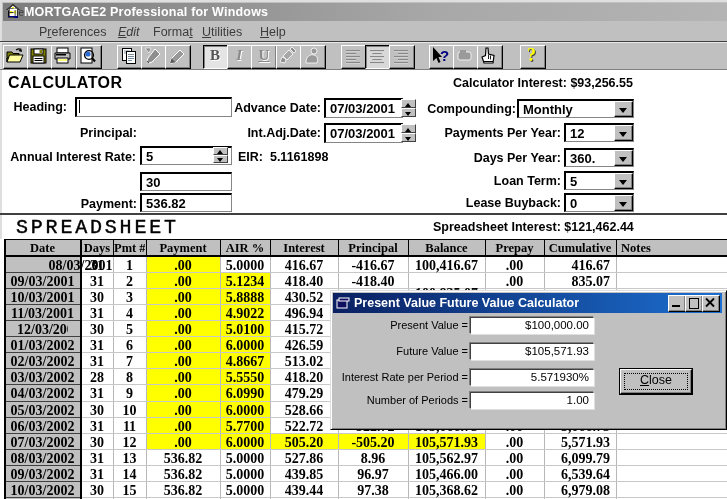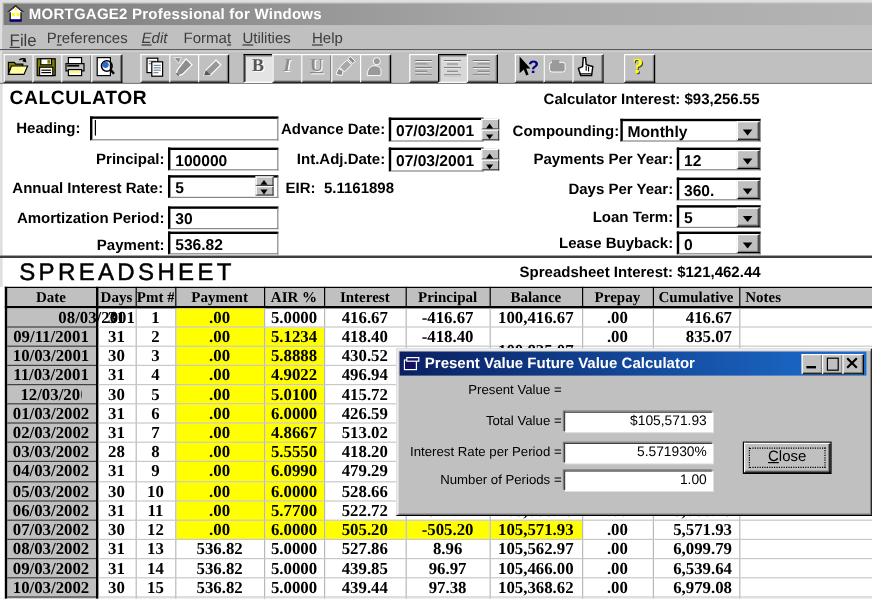--- a/index.html
+++ b/index.html
@@ -38,21 +38,21 @@
 <polygon points="8,0 15,6 13,6 13,14 3,14 3,6 1,6" fill="#000"></polygon>
 <polygon points="8,1.6 13.5,6.3 12,6.3 12,13 4,13 4,6.3 2.5,6.3" fill="#fff"></polygon>
 <polygon points="8,0 15,6 13.6,6 8,1.4 2.4,6 1,6" fill="#404040"></polygon>
 <rect x="5" y="7" width="2.4" height="2.4" fill="#ffff00"></rect>
       <rect x="8.8" y="7" width="2.4" height="2.4" fill="#ffff00"></rect>
 <rect x="3.2" y="12" width="9.6" height="2" fill="#000080"></rect>
 <rect x="7" y="3" width="2" height="1.6" fill="#ffff00"></rect>
 </svg>
 <div class="ab" style="left:24px;top:4.5px;font-size:12.5px;font-weight:bold;color:#fff;letter-spacing:0.2px;">MORTGAGE2 Professional for Windows</div>
 <div class="ab" style="left:2px;top:21px;width:725px;height:20px;background:#c0c0c0;"></div>
-<div class="ab" style="left:8px;top:25px;font-size:14px;color:#3c3c3c;"><u>F</u>ile</div>
+<div class="ab" style="left:8px;top:7px;font-size:10px;color:#3c3c3c;"><u>F</u>ile</div>
 <div class="ab" style="left:39px;top:25px;font-size:12.5px;color:#3c3c3c;">P<u>r</u>eferences</div>
 <div class="ab" style="left:118px;top:25px;font-size:12.5px;color:#3c3c3c;font-style:italic;"><u>E</u>dit</div>
 <div class="ab" style="left:153px;top:25px;font-size:12.5px;color:#3c3c3c;">Forma<u>t</u></div>
 <div class="ab" style="left:202px;top:25px;font-size:12.5px;color:#3c3c3c;"><u>U</u>tilities</div>
 <div class="ab" style="left:260px;top:25px;font-size:12.5px;color:#3c3c3c;"><u>H</u>elp</div>
 <div class="ab" style="left:0;top:41px;width:727px;height:1px;background:#404040;"></div>
 <div class="ab" style="left:0;top:42px;width:727px;height:1px;background:#e8e8e8;"></div>
 <div class="ab" style="left:2px;top:43px;width:725px;height:27px;background:#c0c0c0;"></div>
 <div class="ab" style="left:0;top:69px;width:727px;height:1px;background:#808080;"></div>
 <div class="tbtn" style="left:3.0px;">
@@ -204,32 +204,30 @@
       <div style="position:absolute;left:6px;top:-1px;font-size:18px;font-weight:bold;font-family:'Liberation Serif',serif;color:#ffff00;text-shadow:1px 1px 0 #404040;">?</div>
     </div>
 <div class="ab" style="left:2px;top:70px;width:725px;height:143px;background:#fff;"></div>
 <div class="ab" style="left:8px;top:74px;font-size:16px;font-weight:bold;letter-spacing:0.5px;color:#000;">CALCULATOR</div>
 <div class="lbl" style="left:453px;top:76px;">Calculator Interest: $93,256.55</div>
 <div class="lbl" style="right:660px;top:100px;">Heading:</div>
 <div class="inp" style="left:75px;top:97px;width:150px;height:16px;">
       <div style="position:absolute;left:2px;top:1px;width:1px;height:13px;background:#000;"></div>
     </div>
 <div class="lbl" style="right:590px;top:126px;">Principal:</div>
-<div class="inp" style="left:140px;top:123px;width:85px;height:15px;">100000</div>
 <div class="lbl" style="right:591px;top:150px;">Annual Interest Rate:</div>
 <div class="inp" style="left:140px;top:146px;width:85px;height:15px;">5</div>
 <div class="spin" style="left:213px;top:147px;height:16px;">
 <div class="u" style="top:0;height:6px;">
         <div class="tri-u"></div>
       </div>
 <div class="d" style="top:8px;height:6px;">
         <div class="tri-d"></div>
       </div>
     </div>
-<div class="lbl" style="right:590px;top:175px;">Amortization Period:</div>
 <div class="inp" style="left:140px;top:172px;width:85px;height:15px;">30</div>
 <div class="lbl" style="right:590px;top:197px;">Payment:</div>
 <div class="inp" style="left:140px;top:193px;width:85px;height:15px;">536.82</div>
 <div class="lbl" style="right:406px;top:101px;">Advance Date:</div>
 <div class="inp" style="left:324px;top:98px;width:72px;height:16px;">07/03/2001</div>
 <div class="spin" style="left:401px;top:99px;height:17px;">
 <div class="u" style="top:0;height:7px;">
         <div class="tri-u" style="top:2.5px"></div>
       </div>
 <div class="d" style="top:9px;height:7px;">
@@ -277,21 +275,21 @@
     </div>
 <div class="lbl" style="right:166px;top:196px;">Lease Buyback:</div>
 <div class="dd" style="left:564px;top:193px;width:67px;height:16px;">
       <div class="tx">0</div>
       <div class="btn">
         <i></i>
       </div>
     </div>
 <div class="ab" style="left:0;top:213px;width:727px;height:2px;background:#404040;"></div>
 <div class="ab" style="left:2px;top:215px;width:725px;height:24px;background:#fff;"></div>
-<div class="ab" style="left:16px;top:216px;font-size:20px;font-weight:400;letter-spacing:2.8px;-webkit-text-stroke:0.4px #000;color:#000;">SPREADSHEET</div>
+<div class="ab" style="left:16px;top:216px;font-size:20px;font-weight:400;letter-spacing:2.8px;-webkit-text-stroke:0.4px #000;color:#000;font-family:Liberation Mono, monospace;">SPREADSHEET</div>
 <div class="lbl" style="left:433px;top:220px;">Spreadsheet Interest: $121,462.44</div>
 <div class="ab" style="left:0;top:239px;width:727px;height:260px;background:#fff;"></div>
 <div class="ab" style="left:4px;top:239px;width:723px;height:1px;background:#000;"></div>
 <div class="ab" style="left:4px;top:240px;width:723px;height:15px;background:#c0c0c0;"></div>
 <div class="ab" style="left:4px;top:255px;width:723px;height:2px;background:#000;"></div>
 <div class="ab" style="left:6px;top:256.5px;width:75px;height:242.5px;background:#c0c0c0;"></div>
 <div class="ab" style="left:147px;top:256.50px;width:73px;height:16.12px;background:#ffff00;"></div>
 <div class="ab" style="left:147px;top:272.62px;width:73px;height:16.12px;background:#ffff00;"></div>
 <div class="ab" style="left:147px;top:288.74px;width:73px;height:16.12px;background:#ffff00;"></div>
 <div class="ab" style="left:147px;top:304.86px;width:73px;height:16.12px;background:#ffff00;"></div>
@@ -381,21 +379,21 @@
 <div class="cell" style="left:5px;top:257.50px;width:75px;padding-left:38px;">08/03/2001</div>
 <div class="cell" style="left:82px;top:257.50px;width:30px;">31</div>
 <div class="cell" style="left:114px;top:257.50px;width:31px;">1</div>
 <div class="cell" style="left:147px;top:257.50px;width:72px;">.00</div>
 <div class="cell" style="left:221px;top:257.50px;width:48px;">5.0000</div>
 <div class="cell" style="left:271px;top:257.50px;width:66px;">416.67</div>
 <div class="cell" style="left:339px;top:257.50px;width:68px;">-416.67</div>
 <div class="cell" style="left:409px;top:257.50px;width:75px;">100,416.67</div>
 <div class="cell" style="left:486px;top:257.50px;width:57px;">.00</div>
 <div class="cell" style="left:545px;top:257.50px;width:70px;text-align:right;padding-right:5px;width:65px;">416.67</div>
-<div class="cell" style="left:5px;top:273.62px;width:75px;">09/11/2001</div>
+<div class="cell" style="left:5px;top:273.62px;width:75px;">09/03/2001</div>
 <div class="cell" style="left:82px;top:273.62px;width:30px;">31</div>
 <div class="cell" style="left:114px;top:273.62px;width:31px;">2</div>
 <div class="cell" style="left:147px;top:273.62px;width:72px;">.00</div>
 <div class="cell" style="left:221px;top:273.62px;width:48px;">5.1234</div>
 <div class="cell" style="left:271px;top:273.62px;width:66px;">418.40</div>
 <div class="cell" style="left:339px;top:273.62px;width:68px;">-418.40</div>
 <div class="cell" style="left:409px;top:273.62px;width:75px;margin-top:12px;">100,835.07</div>
 <div class="cell" style="left:486px;top:273.62px;width:57px;">.00</div>
 <div class="cell" style="left:545px;top:273.62px;width:70px;text-align:right;padding-right:5px;width:65px;">835.07</div>
 <div class="cell" style="left:5px;top:289.74px;width:75px;">10/03/2001</div>
@@ -549,21 +547,24 @@
     </div>
 <div class="ab" style="left:701.5px;top:295px;width:16px;height:15px;background:#c0c0c0;
       border-top:1px solid #fff;border-left:1px solid #fff;border-right:1px solid #000;border-bottom:1px solid #000;
       box-shadow:inset -1px -1px 0 #808080;">
       <svg width="14" height="13" viewBox="0 0 14 13" style="position:absolute;left:0;top:0">
 <line x1="3" y1="2.5" x2="11" y2="10.5" stroke="#000" stroke-width="1.8"></line>
 <line x1="11" y1="2.5" x2="3" y2="10.5" stroke="#000" stroke-width="1.8"></line>
       </svg>
     </div>
 <div class="ab" style="right:259px;top:319px;font-size:11px;color:#000;white-space:nowrap;">Present Value =</div>
-<div class="ab" style="right:259px;top:345px;font-size:11px;color:#000;white-space:nowrap;">Total Value =</div>
+<div class="ab" style="left:470px;top:317px;width:118px;height:13px;background:#fff;
+      border-top:1px solid #404040;border-left:1px solid #404040;border-right:1px solid #fff;border-bottom:1px solid #fff;
+      box-shadow:-1px -1px 0 #808080,1px 1px 0 #dfdfdf;font-size:11.5px;text-align:right;padding:1px 4px 1px 0;color:#000;">$100,000.00</div>
+<div class="ab" style="right:259px;top:345px;font-size:11px;color:#000;white-space:nowrap;">Future Value =</div>
 <div class="ab" style="left:470px;top:343px;width:118px;height:13px;background:#fff;
       border-top:1px solid #404040;border-left:1px solid #404040;border-right:1px solid #fff;border-bottom:1px solid #fff;
       box-shadow:-1px -1px 0 #808080,1px 1px 0 #dfdfdf;font-size:11.5px;text-align:right;padding:1px 4px 1px 0;color:#000;">$105,571.93</div>
 <div class="ab" style="right:259px;top:371px;font-size:11px;color:#000;white-space:nowrap;">Interest Rate per Period =</div>
 <div class="ab" style="left:470px;top:369px;width:118px;height:13px;background:#fff;
       border-top:1px solid #404040;border-left:1px solid #404040;border-right:1px solid #fff;border-bottom:1px solid #fff;
       box-shadow:-1px -1px 0 #808080,1px 1px 0 #dfdfdf;font-size:11.5px;text-align:right;padding:1px 4px 1px 0;color:#000;">5.571930%</div>
 <div class="ab" style="right:259px;top:394px;font-size:11px;color:#000;white-space:nowrap;">Number of Periods =</div>
 <div class="ab" style="left:470px;top:392px;width:118px;height:13px;background:#fff;
       border-top:1px solid #404040;border-left:1px solid #404040;border-right:1px solid #fff;border-bottom:1px solid #fff;

